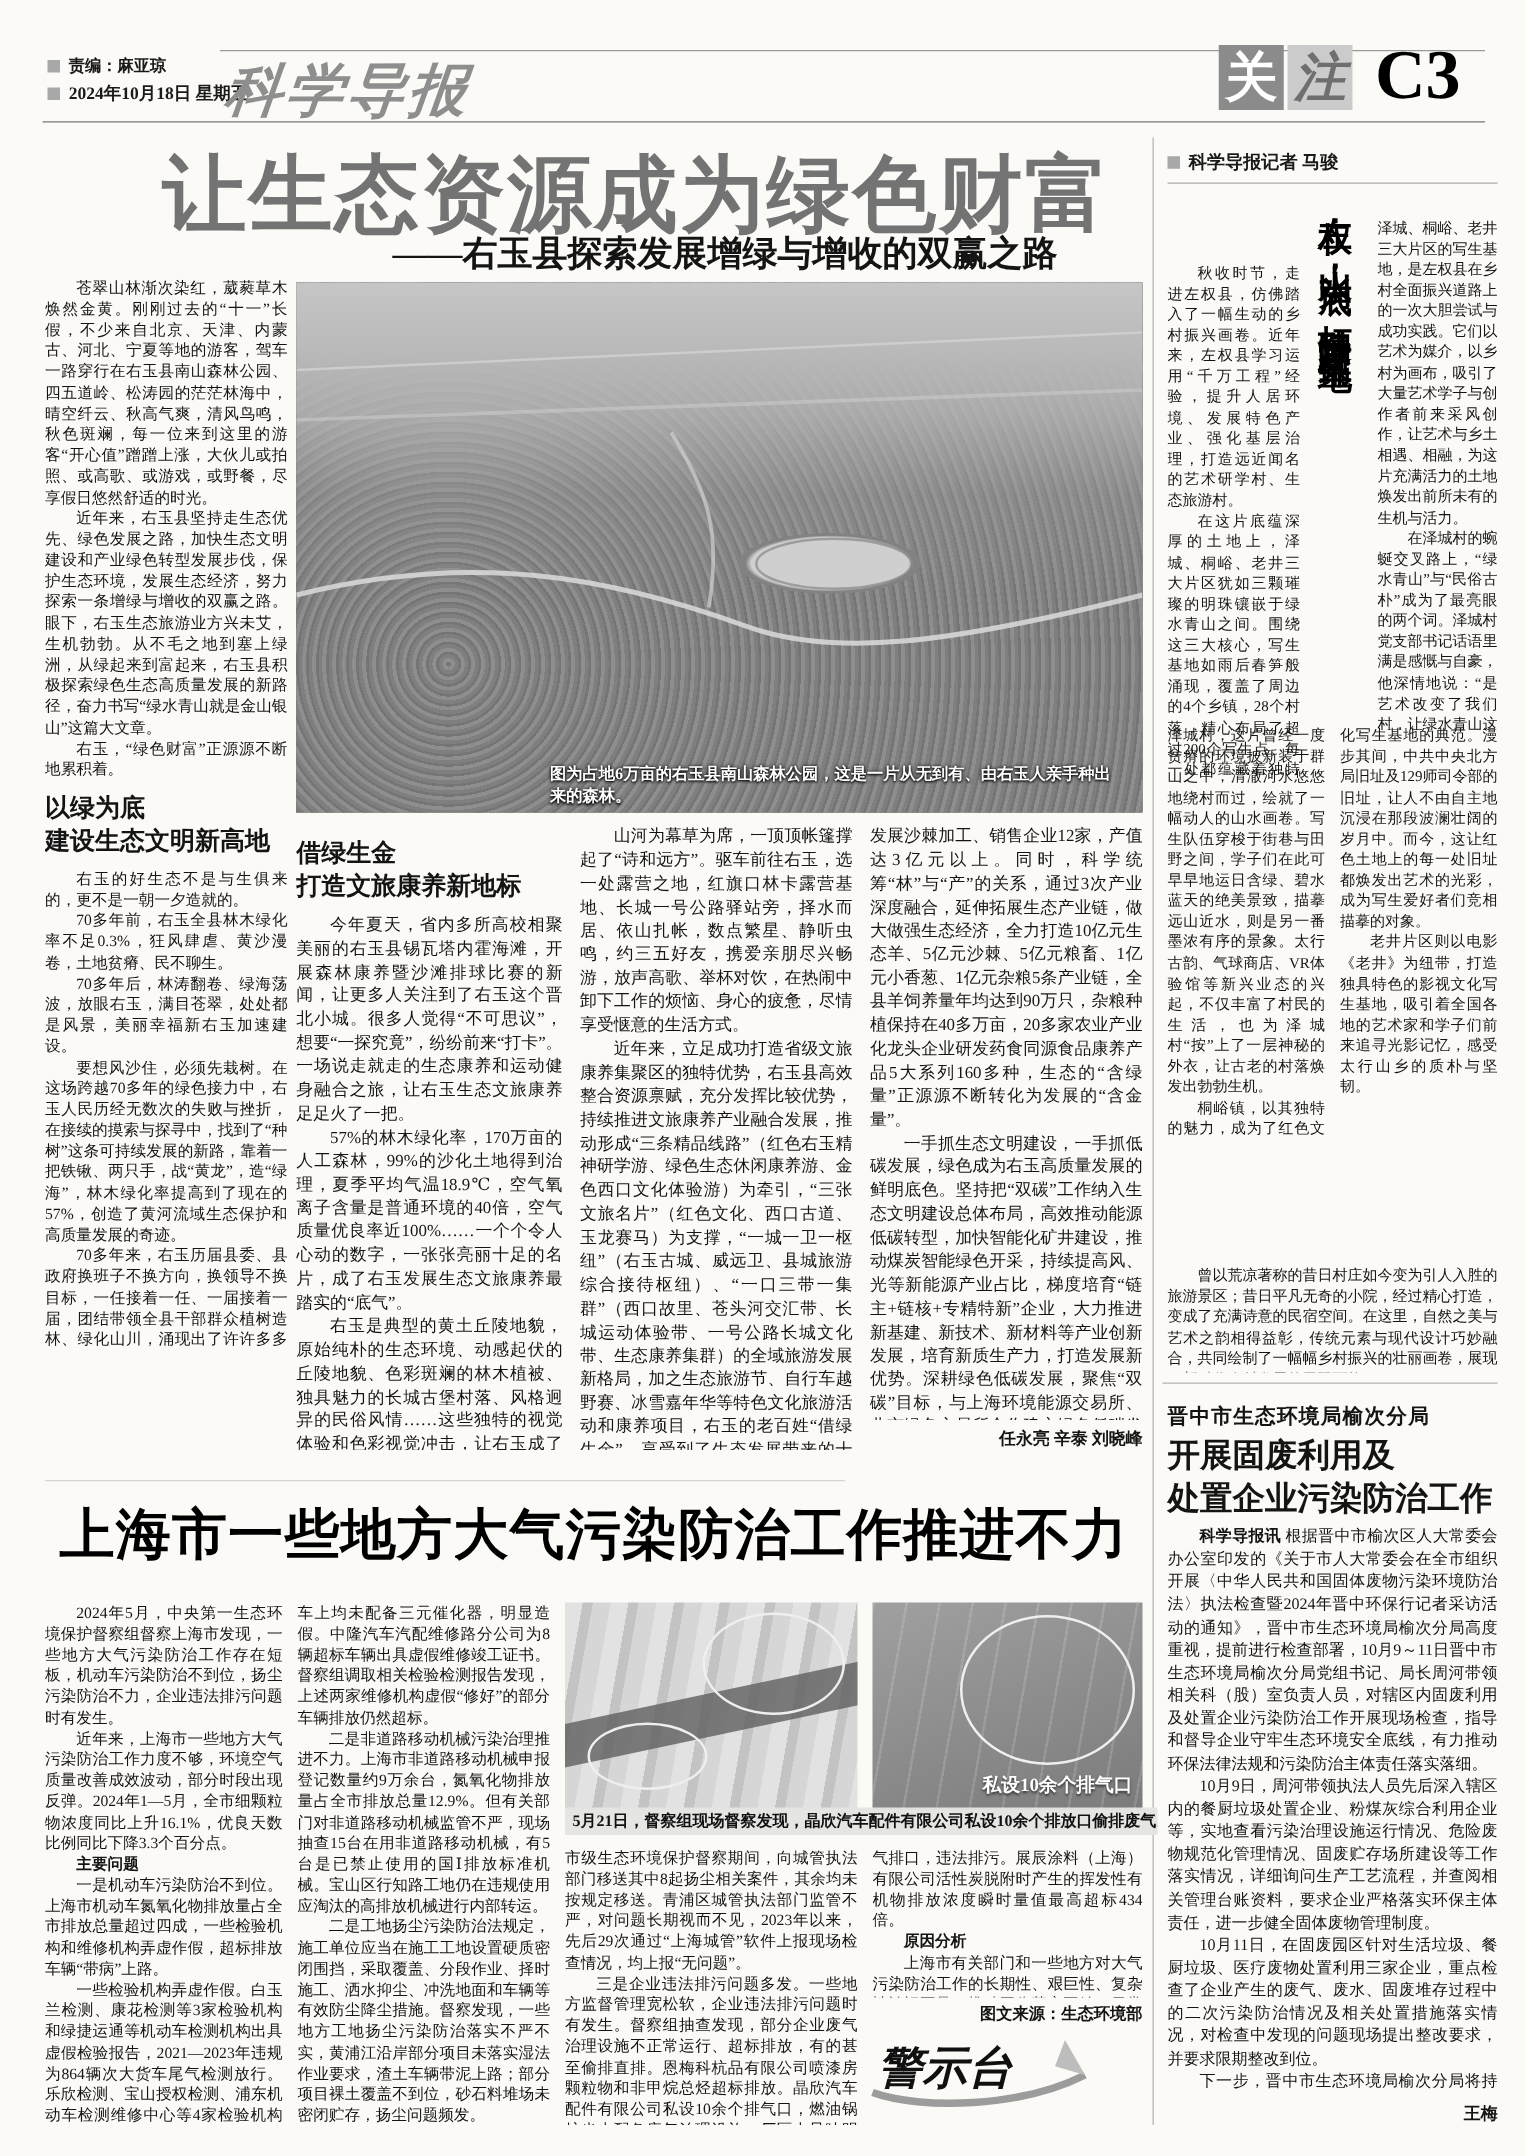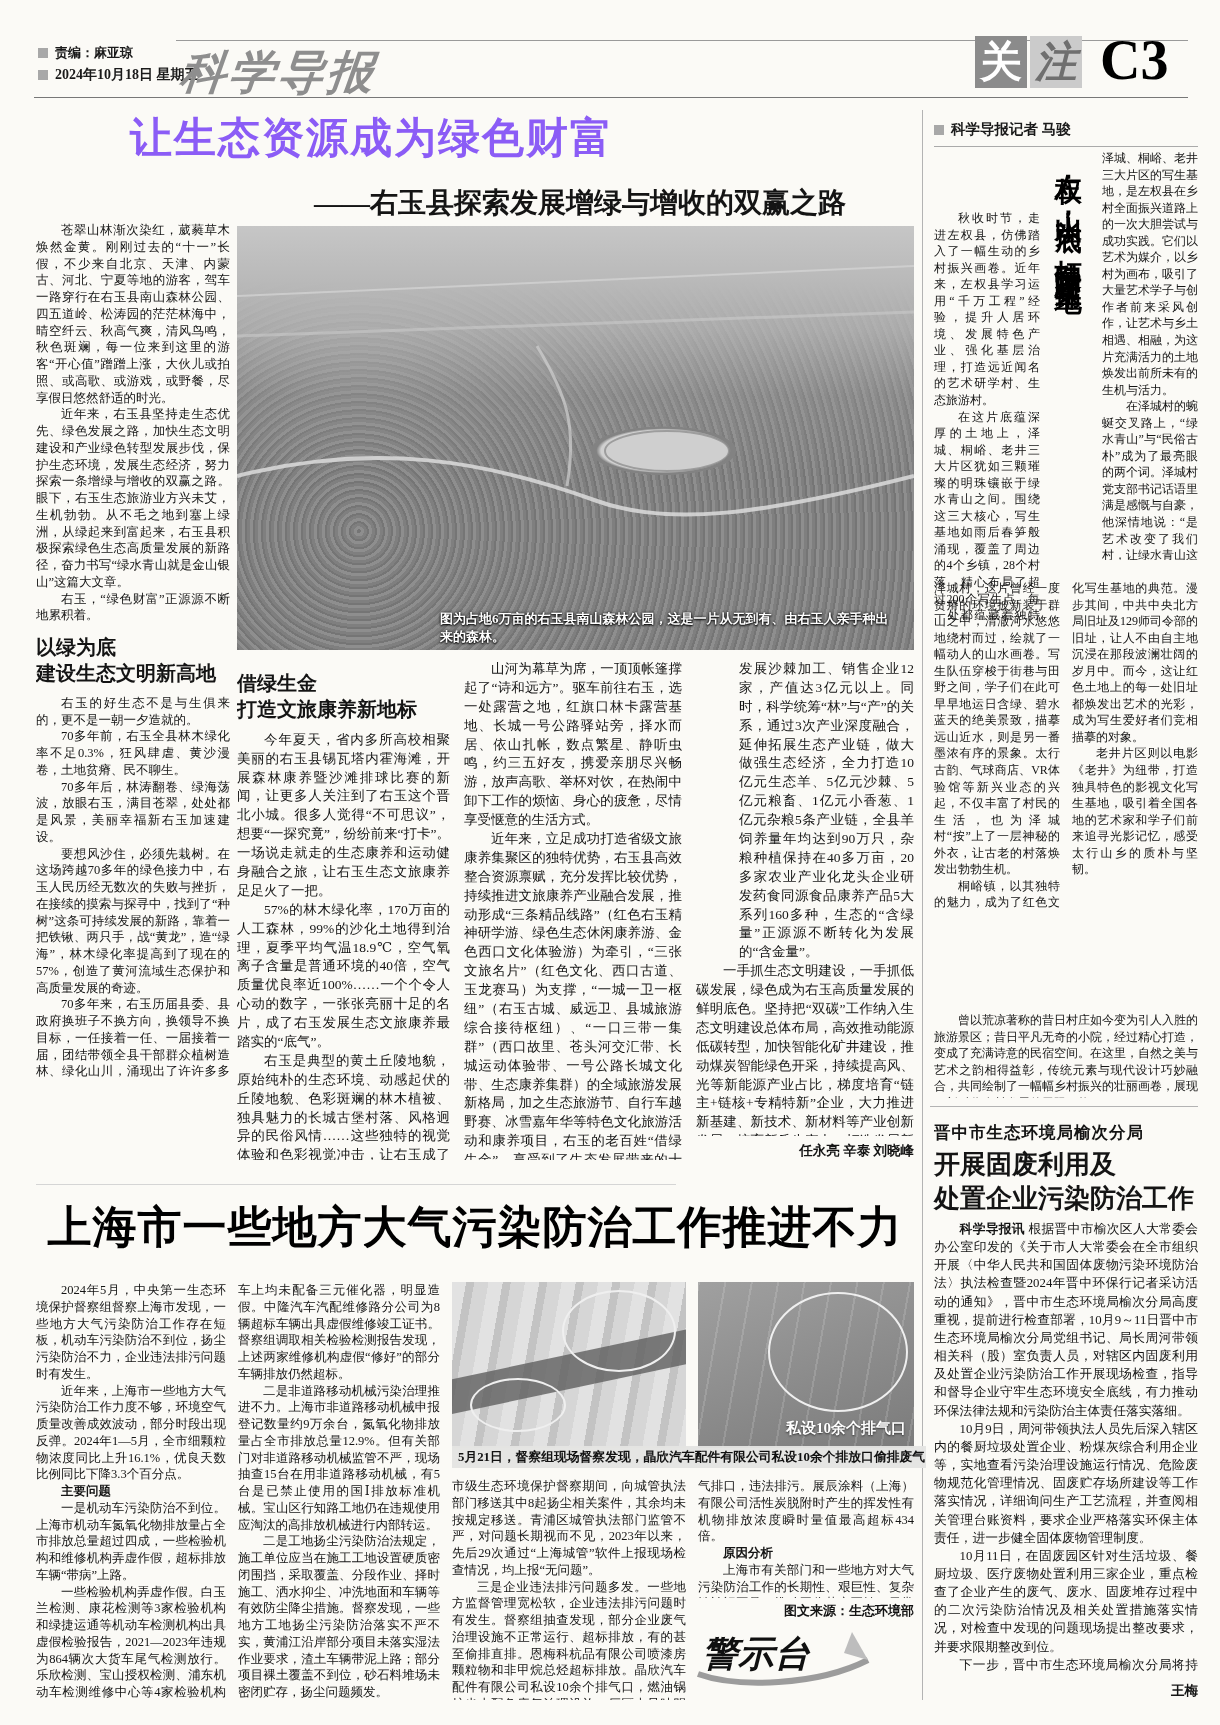--- a/index.html
+++ b/index.html
@@ -7,22 +7,22 @@
         font-family:"Liberation Serif","DejaVu Serif",serif;color:#141414;}
   .abs{position:absolute;}
   .rule{position:absolute;background:#9a9a9a;}
   .kv{position:absolute;display:flex;align-items:center;gap:7px;font-size:13px;font-weight:700;color:#1a1a1a;}
   .sq{width:10px;height:10px;background:#a8a8a8;display:inline-block;}
   .masthead{position:absolute;font-size:46px;font-weight:700;font-style:italic;color:#8e8e8e;
             letter-spacing:3px;transform:skewX(-6deg);white-space:nowrap;}
   .tagblk{position:absolute;width:52px;height:52px;display:flex;align-items:center;justify-content:center;
           font-size:42px;font-weight:900;font-family:"Liberation Sans",sans-serif;}
   .pageno{position:absolute;font-size:56px;font-weight:900;font-family:"Liberation Serif",serif;color:#000;}
-  .headline1{position:absolute;font-size:42px;font-weight:900;letter-spacing:2px;text-align:left;
-             font-family:"Liberation Sans",sans-serif;color:#8b5cf6;white-space:nowrap;}
+  .headline1{position:absolute;font-size:67px;font-weight:900;letter-spacing:2px;text-align:left;
+             font-family:"Liberation Sans",sans-serif;color:#737373;white-space:nowrap;}
   .subtitle{position:absolute;font-size:28px;font-weight:700;text-align:center;white-space:nowrap;}
   .col{position:absolute;overflow:hidden;text-align:justify;}
   .col p{margin:0;text-indent:2em;}
   .t125{font-size:12.5px;line-height:1.34;}
   .t135{font-size:13.5px;line-height:1.4;}
   .t12{font-size:12px;line-height:1.38;}
   .t128{font-size:12.8px;line-height:1.42;}
   .sechead{font-weight:900;font-size:20px;line-height:1.32;text-indent:0;margin:10px 0 8px 0;
            font-family:"Liberation Sans",sans-serif;}
   .subhead-inline{font-weight:900;text-indent:1em;font-family:"Liberation Sans",sans-serif;}
@@ -114,41 +114,41 @@
     <p>今年夏天，省内多所高校相聚美丽的右玉县锡瓦塔内霍海滩，开展森林康养暨沙滩排球比赛的新闻，让更多人关注到了右玉这个晋北小城。很多人觉得“不可思议”，想要“一探究竟”，纷纷前来“打卡”。一场说走就走的生态康养和运动健身融合之旅，让右玉生态文旅康养足足火了一把。</p>
     <p>57%的林木绿化率，170万亩的人工森林，99%的沙化土地得到治理，夏季平均气温18.9℃，空气氧离子含量是普通环境的40倍，空气质量优良率近100%……一个个令人心动的数字，一张张亮丽十足的名片，成了右玉发展生态文旅康养最踏实的“底气”。</p>
     <p>右玉是典型的黄土丘陵地貌，原始纯朴的生态环境、动感起伏的丘陵地貌、色彩斑斓的林木植被、独具魅力的长城古堡村落、风格迥异的民俗风情……这些独特的视觉体验和色彩视觉冲击，让右玉成了艺术家眼中的“香饽饽”。每年夏秋季节，来自中央美术学院、中国美术学院、中国艺术研究院油画院、首都师范大学、山西大学、广州美术学院等国内高校数千名师生前来采风，右卫镇等周边乡镇居民纷纷办起了农家乐，吃上了“旅游饭”。</p>
   </div>
   <div class="col t135" style="left:464px;top:660px;width:218px;height:500px;">
     <p>山河为幕草为席，一顶顶帐篷撑起了“诗和远方”。驱车前往右玉，选一处露营之地，红旗口林卡露营基地、长城一号公路驿站旁，择水而居、依山扎帐，数点繁星、静听虫鸣，约三五好友，携爱亲朋尽兴畅游，放声高歌、举杯对饮，在热闹中卸下工作的烦恼、身心的疲惫，尽情享受惬意的生活方式。</p>
     <p>近年来，立足成功打造省级文旅康养集聚区的独特优势，右玉县高效整合资源禀赋，充分发挥比较优势，持续推进文旅康养产业融合发展，推动形成“三条精品线路”（红色右玉精神研学游、绿色生态休闲康养游、金色西口文化体验游）为牵引，“三张文旅名片”（红色文化、西口古道、玉龙赛马）为支撑，“一城一卫一枢纽”（右玉古城、威远卫、县城旅游综合接待枢纽）、“一口三带一集群”（西口故里、苍头河交汇带、长城运动体验带、一号公路长城文化带、生态康养集群）的全域旅游发展新格局，加之生态旅游节、自行车越野赛、冰雪嘉年华等特色文化旅游活动和康养项目，右玉的老百姓“借绿生金”，享受到了生态发展带来的十足红利。据统计，今年1—9月，全县旅游人数达454.8万人（次），同比增长9.06%，旅游收入29.2亿元。</p>
 
   </div>
   <div class="col t135" style="left:696px;top:660px;width:218px;height:476px;">
-    <p style="text-indent:0;margin-left:43px;">发展沙棘加工、销售企业12家，产值达3亿元以上。同时，科学统筹“林”与“产”的关系，通过3次产业深度融合，延伸拓展生态产业链，做大做强生态经济，全力打造10亿元生态羊、5亿元沙棘、5亿元粮畜、1亿元小香葱、1亿元杂粮5条产业链，全县羊饲养量年均达到90万只，杂粮种植保持在40多万亩，20多家农业产业化龙头企业研发药食同源食品康养产品5大系列160多种，生态的“含绿量”正源源不断转化为发展的“含金量”。</p>
+    <p style="text-indent:0;">发展沙棘加工、销售企业12家，产值达3亿元以上。同时，科学统筹“林”与“产”的关系，通过3次产业深度融合，延伸拓展生态产业链，做大做强生态经济，全力打造10亿元生态羊、5亿元沙棘、5亿元粮畜、1亿元小香葱、1亿元杂粮5条产业链，全县羊饲养量年均达到90万只，杂粮种植保持在40多万亩，20多家农业产业化龙头企业研发药食同源食品康养产品5大系列160多种，生态的“含绿量”正源源不断转化为发展的“含金量”。</p>
     <p>一手抓生态文明建设，一手抓低碳发展，绿色成为右玉高质量发展的鲜明底色。坚持把“双碳”工作纳入生态文明建设总体布局，高效推动能源低碳转型，加快智能化矿井建设，推动煤炭智能绿色开采，持续提高风、光等新能源产业占比，梯度培育“链主+链核+专精特新”企业，大力推进新基建、新技术、新材料等产业创新发展，培育新质生产力，打造发展新优势。深耕绿色低碳发展，聚焦“双碳”目标，与上海环境能源交易所、北京绿色交易所合作建立绿色低碳发展实践基地，积极参与全国碳市场首日交易，着力打造全省绿色低碳发展先行区。</p>
 
   </div>
   <div class="byline" style="left:696px;top:1142px;width:218px;">任永亮  辛泰  刘晓峰</div>
 
   <div class="vrule" style="left:922px;top:110px;height:1590px;"></div>
 
   <div class="kv" style="left:934px;top:120px;font-size:14.5px;">
     <span class="sq"></span>
     <span>科学导报记者 马骏</span>
   </div>
   <div class="rule" style="left:934px;top:146px;width:264px;height:1px;background:#aaa;"></div>
 
   <div class="col t12" style="left:934px;top:162px;width:106px;height:410px;margin-top:48px;">
     <p>秋收时节，走进左权县，仿佛踏入了一幅生动的乡村振兴画卷。近年来，左权县学习运用“千万工程”经验，提升人居环境、发展特色产业、强化基层治理，打造远近闻名的艺术研学村、生态旅游村。</p>
     <p>在这片底蕴深厚的土地上，泽城、桐峪、老井三大片区犹如三颗璀璨的明珠镶嵌于绿水青山之间。围绕这三大核心，写生基地如雨后春笋般涌现，覆盖了周边的4个乡镇，28个村落，精心布局了超过200个写生点。每一处都蕴藏着独特的自然景观与人文底蕴，等待着艺术家们的笔触去捕捉、去诠释。</p>
 
   </div>
   <div class="vtitle" style="left:1046px;top:152px;height:424px;">左权：山水为底，打造国际写生基地</div>
-  <div class="col t12" style="left:1102px;top:150px;width:96px;height:410px;">
+  <div class="col t12" style="left:1102px;top:174px;width:96px;height:410px;">
     <p style="text-indent:0;">泽城、桐峪、老井三大片区的写生基地，是左权县在乡村全面振兴道路上的一次大胆尝试与成功实践。它们以艺术为媒介，以乡村为画布，吸引了大量艺术学子与创作者前来采风创作，让艺术与乡土相遇、相融，为这片充满活力的土地焕发出前所未有的生机与活力。</p>
     <p>在泽城村的蜿蜒交叉路上，“绿水青山”与“民俗古朴”成为了最亮眼的两个词。泽城村党支部书记话语里满是感慨与自豪，他深情地说：“是艺术改变了我们村，让绿水青山这个‘宝贝’变得愈加醇厚，困顿落后的村庄，一步步走出了贫困，迈向了小康，进而成为了美丽乡村，乃至全省‘千万工程’的示范村。”</p>
   </div>
 
   <div class="col t12" style="left:934px;top:580px;width:264px;height:428px;column-count:2;column-gap:12px;">
     <p style="text-indent:0;">泽城村，这片曾经一度贫瘠的环境披新装于群山之中，清澈河水悠悠地绕村而过，绘就了一幅动人的山水画卷。写生队伍穿梭于街巷与田野之间，学子们在此可早早地运日含绿、碧水蓝天的绝美景致，描摹远山近水，则是另一番墨浓有序的景象。太行古韵、气球商店、VR体验馆等新兴业态的兴起，不仅丰富了村民的生活，也为泽城村“按”上了一层神秘的外衣，让古老的村落焕发出勃勃生机。</p>
     <p>桐峪镇，以其独特的魅力，成为了红色文化写生基地的典范。漫步其间，中共中央北方局旧址及129师司令部的旧址，让人不由自主地沉浸在那段波澜壮阔的岁月中。而今，这让红色土地上的每一处旧址都焕发出艺术的光彩，成为写生爱好者们竞相描摹的对象。</p>
     <p>老井片区则以电影《老井》为纽带，打造独具特色的影视文化写生基地，吸引着全国各地的艺术家和学子们前来追寻光影记忆，感受太行山乡的质朴与坚韧。</p>
   </div>
   <div class="col t12" style="left:934px;top:1012px;width:264px;height:86px;">

